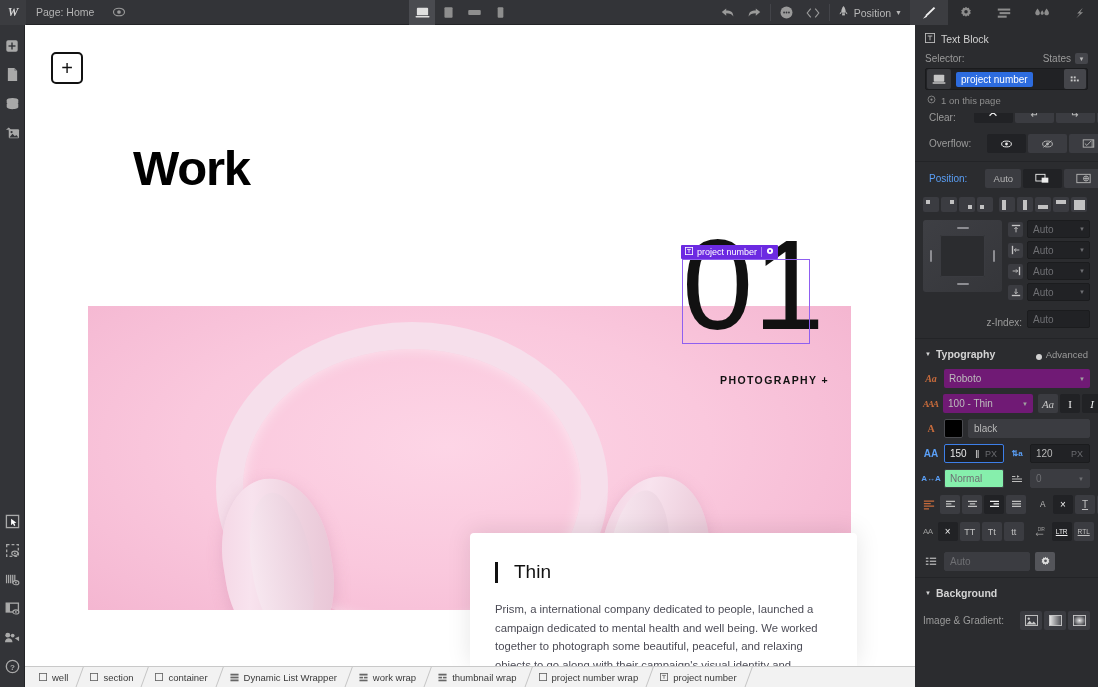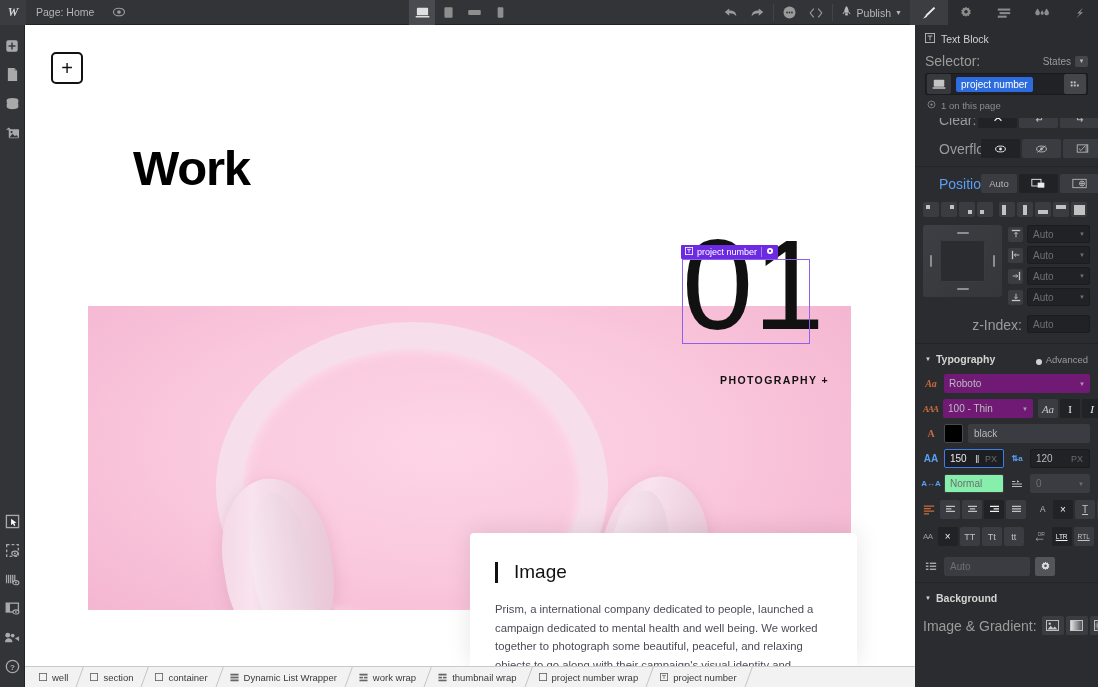--- a/index.html
+++ b/index.html
@@ -176,22 +176,22 @@
 
   
   #right-panel {
     position: absolute; right: 0; top: 25px; width: 183px; height: 662px;
     background: #2b2c2f; color: #bcbcbc; font-size: 10px; overflow: hidden;
   }
   .rp-head {
     display: flex; align-items: center; gap: 6px; padding: 8px 10px 7px;
     color: #d0d0d0; font-size: 10.5px;
   }
-  .rp-row { display: flex; align-items: center; padding: 3px 24px; gap: 2px; }
-  .rp-label { color: #9b9b9b; font-size: 14px; white-space: nowrap; }
+  .rp-row { display: flex; align-items: center; padding: 3px 14px; gap: 18px; }
+  .rp-label { color: #9b9b9b; font-size: 10px; white-space: nowrap; }
   .rp-label.blue { color: #5a9ff6; }
   .selector-row {
     display: flex; align-items: center; justify-content: space-between;
     padding: 1px 10px 4px;
   }
   .states-pill {
     display: flex; align-items: flex-end; gap: 4px; color: #9b9b9b; font-size: 10px;
   }
   .mini-drop {
     width: 13px; height: 11px; background: #45464b; border-radius: 2px;
@@ -409,21 +409,21 @@
     </div>
     <div class="tb-sep"></div>
     <div id="publish-btn">
       <span>
         <svg width="13" height="13" viewBox="0 0 16 16">
             <path d="M8 1.2 C10.2 3.5 10.8 7 10.8 9.4 L5.2 9.4 C5.2 7 5.8 3.5 8 1.2 Z" fill="currentColor"></path>
             <path d="M4.6 8.2 L3 11.4 L5.2 10.6 Z M11.4 8.2 L13 11.4 L10.8 10.6 Z" fill="currentColor"></path>
             <rect x="6.3" y="10.2" width="3.4" height="2.6" fill="currentColor"></rect>
           </svg>
       </span>
-      <span>Publish</span>
+      <span>Position</span>
       <span style="font-size:7px;">▼</span>
     </div>
   </div>
 
   <div id="panel-tabs">
     <div class="panel-tab active">
       <svg width="16" height="16" viewBox="0 0 18 18">
           <path d="M14.5 2.2 L16 3.6 L7.6 11.8 L5.1 12.9 L6 10.4 Z" fill="currentColor"></path>
           <path d="M5.5 11.5 L2.2 15.6 L7 13.1 Z" fill="currentColor"></path>
         </svg>
@@ -569,21 +569,21 @@
           <circle cx="6" cy="6" r="1.7" fill="#6c2ae2"></circle>
         </svg>
     </span>
   </div>
 
   <div id="photography-tag">PHOTOGRAPHY +</div>
 
   <div id="info-card">
     <div class="card-head">
       <div id="card-bar"></div>
-      <div id="card-title">Image</div>
+      <div id="card-title">Thin</div>
     </div>
     <div id="card-body">Prism, a international company dedicated to people, launched a campaign dedicated to mental health and well being. We worked together to photograph some beautiful, peaceful, and relaxing objects to go along with their campaign's visual identity and copywriting. My best friend is Ben Affleck.</div>
   </div>
 </div>
 
 <div id="breadcrumb">
   <div class="crumb">
     <span class="ci">
         <svg width="8" height="8" viewBox="0 0 10 10">
           <rect x="0.5" y="0.5" width="9" height="9" fill="none" stroke="currentColor" stroke-width="1.1"></rect>

